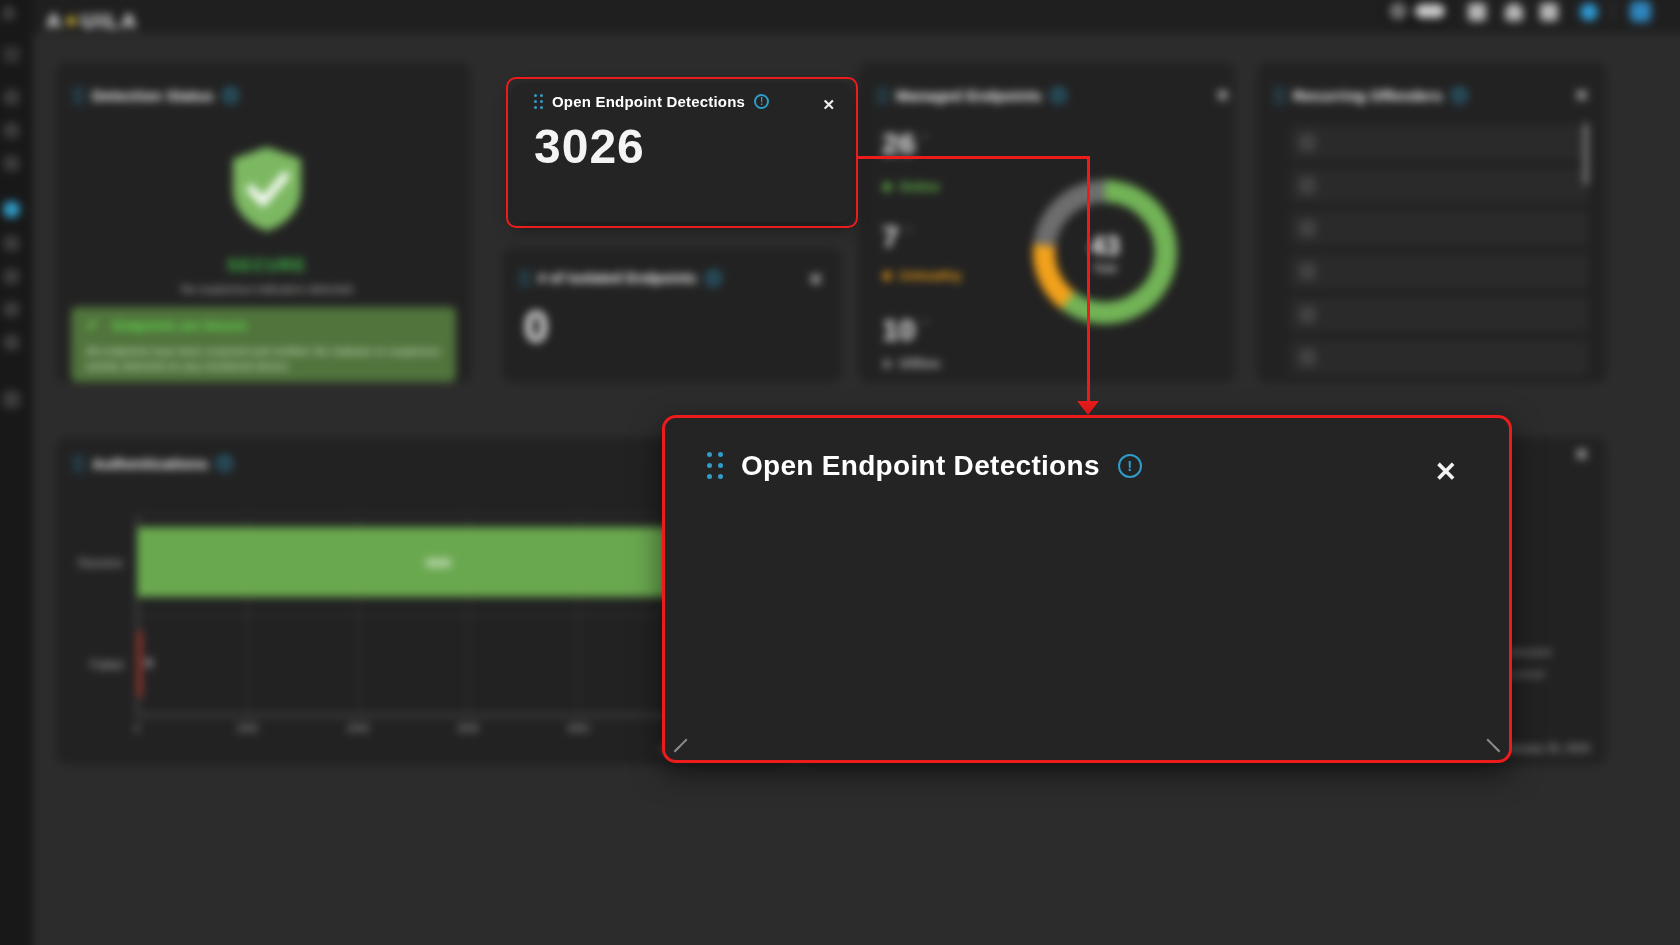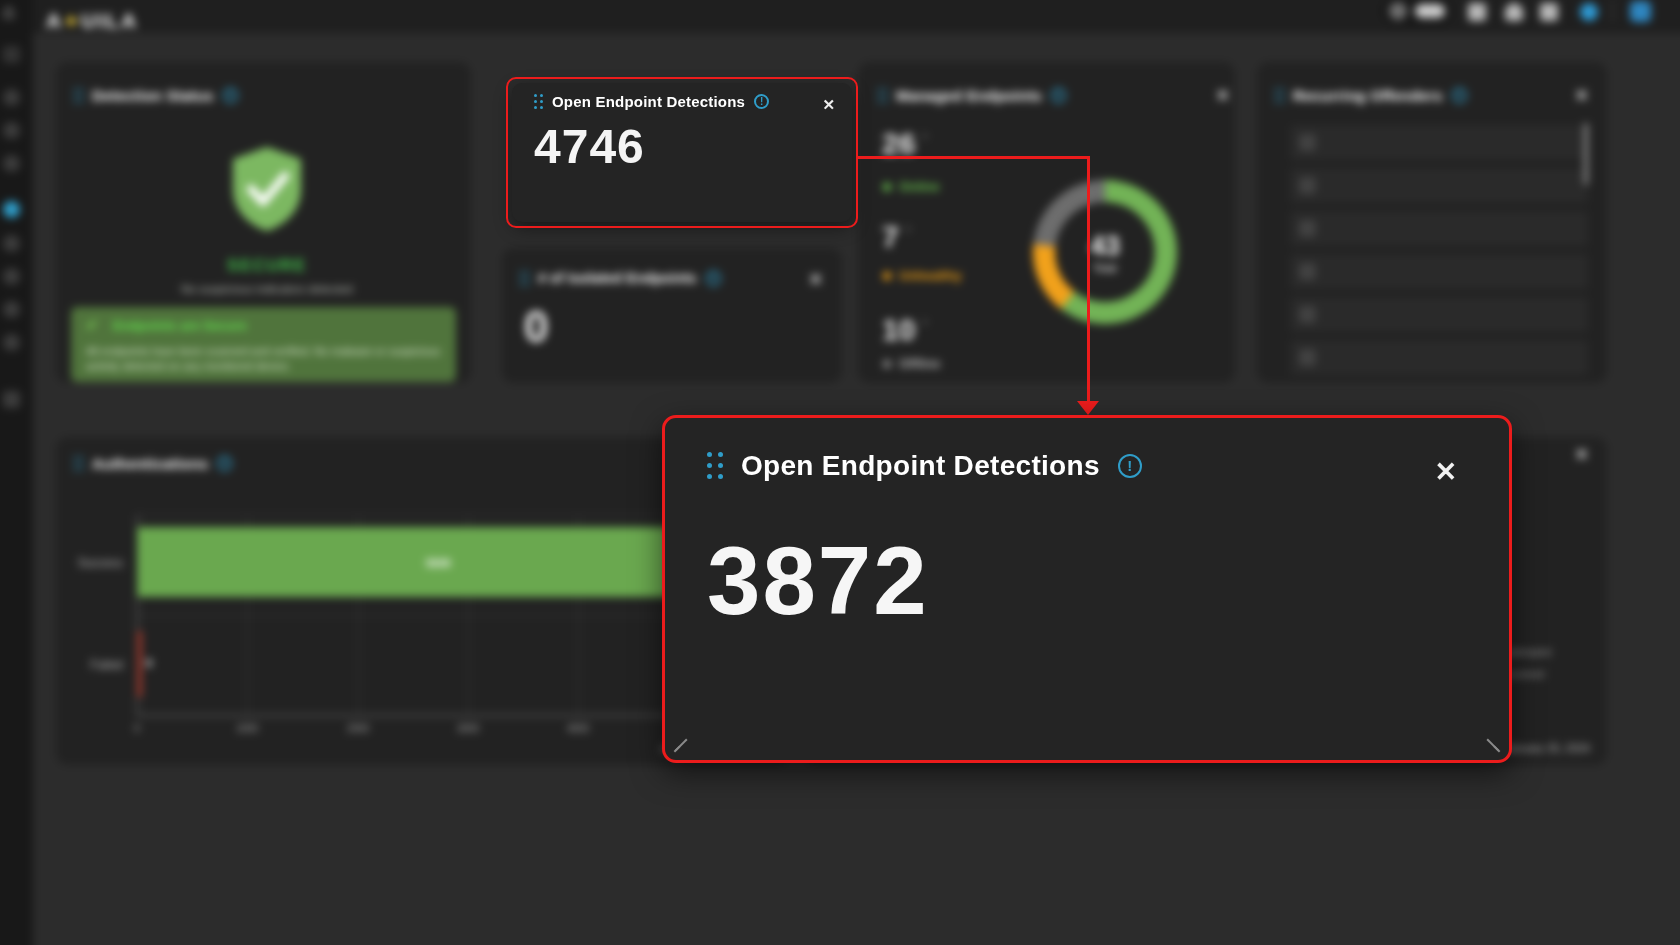--- a/index.html
+++ b/index.html
@@ -313,21 +313,21 @@
             <i></i>
             <i></i>
             <i></i>
             <i></i>
             <i></i>
           </span>
         <span class="ctitle">Open Endpoint Detections</span>
         <span class="info">!</span>
       </div>
       <div class="sm-x">✕</div>
-      <div class="sm-val">4746</div>
+      <div class="sm-val">3026</div>
     </div>
     <div class="red-rect"></div>
 
     <div class="arrow-h"></div>
     <div class="arrow-v"></div>
     <div class="arrow-head"></div>
 
     <div class="sharp-card-lg">
       <div class="lg-head">
         <span class="lg-handle">
@@ -335,18 +335,17 @@
             <i></i>
             <i></i>
             <i></i>
             <i></i>
             <i></i>
           </span>
         <span class="lg-title">Open Endpoint Detections</span>
         <span class="lg-info">!</span>
       </div>
       <div class="lg-x">✕</div>
-      <div class="lg-val">3872</div>
       <div class="resize" style="left:8px; bottom:8px; transform:scaleX(-1);"></div>
       <div class="resize" style="right:8px; bottom:8px;"></div>
     </div>
   </div>
 </div>
 
 </body></html>

